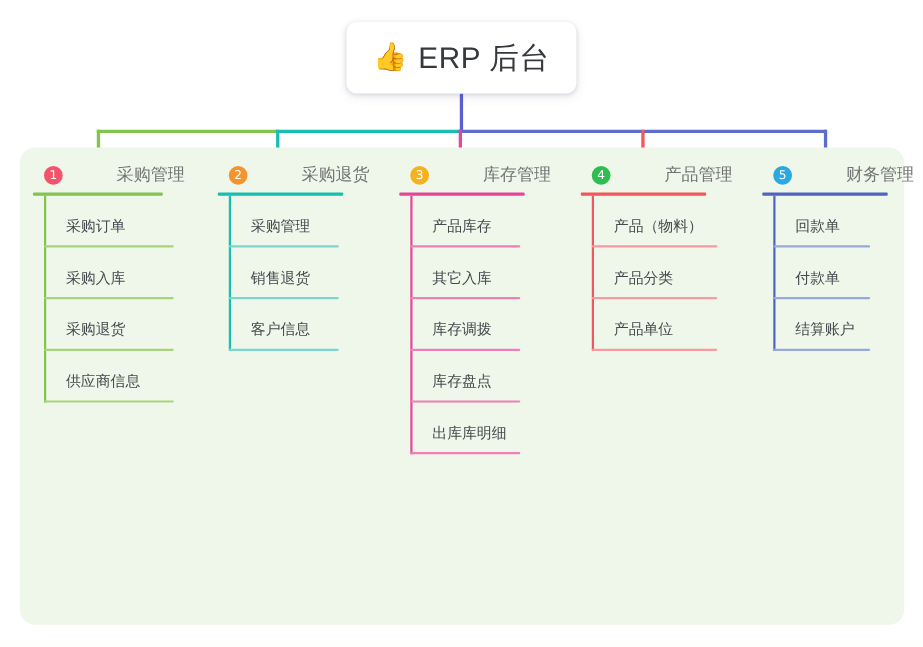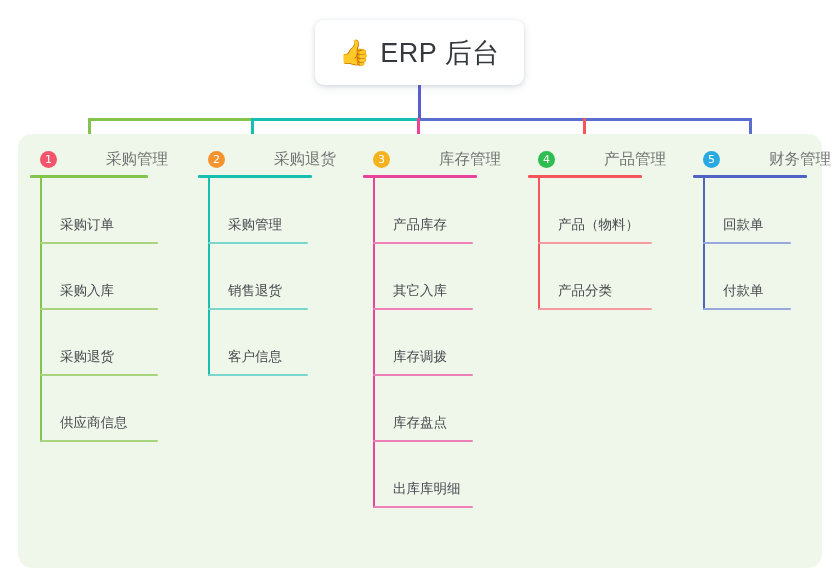--- a/index.html
+++ b/index.html
@@ -44,21 +44,21 @@
     width:17px;height:17px;border-radius:50%;
     color:#ffffff;font-size:11px;line-height:17px;text-align:center;
     flex:0 0 auto;font-family:"DejaVu Sans",sans-serif;
   }
   .col-title{font-size:15.5px;color:#737373;white-space:nowrap;margin-left:42px;}
   .head-rule{height:2.5px;margin-top:5px;border-radius:1px;}
 
   .items{position:relative;margin-top:0;}
   .spine{position:absolute;left:10px;top:0;bottom:0;width:2px;}
   .item{
-    position:relative;height:66px;box-sizing:border-box;
+    position:relative;height:47px;box-sizing:border-box;
   }
   .item-label{
     position:absolute;left:30px;bottom:10px;
     font-size:13.5px;color:#46494e;white-space:nowrap;
   }
   .item-rule{
     position:absolute;left:10px;bottom:0;height:1.6px;border-radius:1px;
   }
 </style>
 </head>
@@ -178,35 +178,43 @@
         <div class="items">
           <div class="spine" style="background: rgb(244, 86, 92);"></div>
           <div class="item">
             <span class="item-label">产品（物料）</span>
             <div class="item-rule" style="background: rgb(247, 155, 160); width: 114px;"></div>
           </div>
           <div class="item">
             <span class="item-label">产品分类</span>
             <div class="item-rule" style="background: rgb(247, 155, 160); width: 114px;"></div>
           </div>
+          <div class="item">
+            <span class="item-label">产品单位</span>
+            <div class="item-rule" style="background: rgb(247, 155, 160); width: 114px;"></div>
+          </div>
         </div>
       </div>
       <div class="col" style="left: 693px;">
         <div class="col-head">
           <span class="badge" style="background: rgb(41, 169, 225);">5</span>
           <span class="col-title">财务管理</span>
         </div>
         <div class="head-rule" style="background: rgb(79, 99, 196); width: 114px;"></div>
         <div class="items">
           <div class="spine" style="background: rgb(79, 99, 196);"></div>
           <div class="item">
             <span class="item-label">回款单</span>
             <div class="item-rule" style="background: rgb(151, 168, 221); width: 88px;"></div>
           </div>
           <div class="item">
             <span class="item-label">付款单</span>
             <div class="item-rule" style="background: rgb(151, 168, 221); width: 88px;"></div>
           </div>
+          <div class="item">
+            <span class="item-label">结算账户</span>
+            <div class="item-rule" style="background: rgb(151, 168, 221); width: 88px;"></div>
+          </div>
         </div>
       </div>
     </div>
 
 </div>
 
 </body></html>

